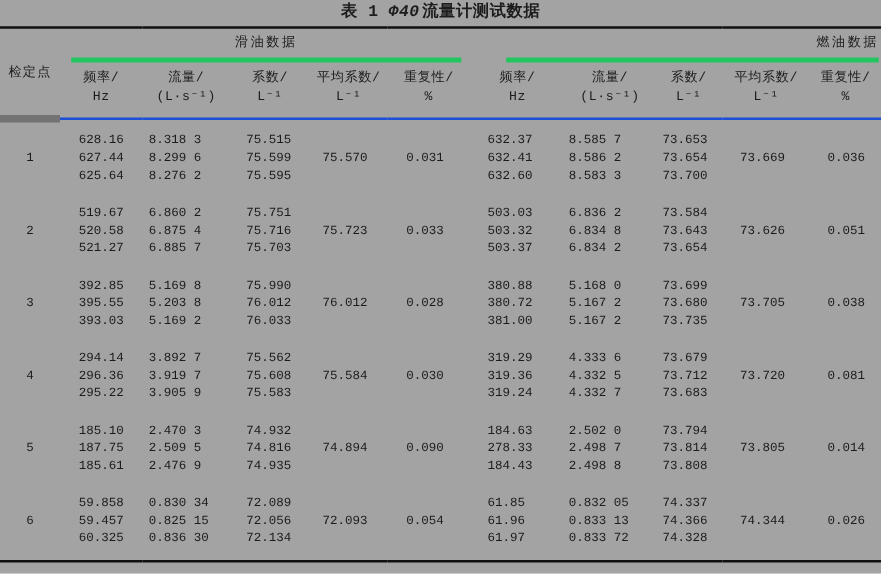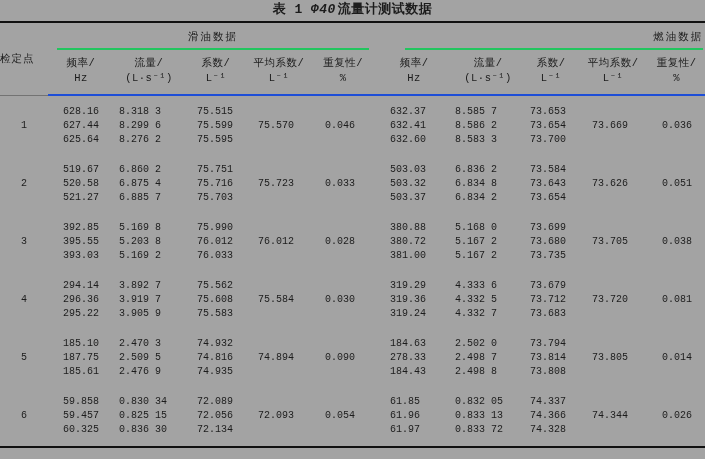--- a/index.html
+++ b/index.html
@@ -40,34 +40,34 @@
     margin: 0;
     padding: 0;
     white-space: nowrap;
     font-weight: normal;
     overflow: visible;
   }
   
   th.checkpoint-head {
     font-size: 10.5px;
     letter-spacing: 1px;
-    text-align: left;
+    text-align: center;
     vertical-align: middle;
-    border-bottom: 1px solid #737373;
+    border-bottom: 6px solid #737373;
   }
   th.group-head {
     vertical-align: bottom;
     height: 27px;
   }
   .group-label {
     font-size: 10.5px;
     letter-spacing: 2px;
     text-align: center;
     line-height: 22px;
-    border-bottom: 2px solid #22c55e;
+    border-bottom: 4px solid #22c55e;
   }
   th.group-head-oil .group-label { margin: 0 7px 0 9px; }
   th.group-head-fuel .group-label { margin: 0 2px 0 29px; text-align: right; }
   tr.sub-row th {
     border-bottom: 2px solid #1d4ed8;
     text-align: center;
     font-size: 10.5px;
     padding: 6px 0 8px 0;
   }
   .sub-line { line-height: 15px; letter-spacing: 0.5px; }
@@ -182,21 +182,21 @@
           <td>73.653</td>
           <td></td>
           <td></td>
         </tr>
         <tr>
           <td>1</td>
           <td>627.44</td>
           <td>8.299 6</td>
           <td>75.599</td>
           <td>75.570</td>
-          <td>0.046</td>
+          <td>0.031</td>
           <td>632.41</td>
           <td>8.586 2</td>
           <td>73.654</td>
           <td>73.669</td>
           <td>0.036</td>
         </tr>
         <tr>
           <td></td>
           <td>625.64</td>
           <td>8.276 2</td>

